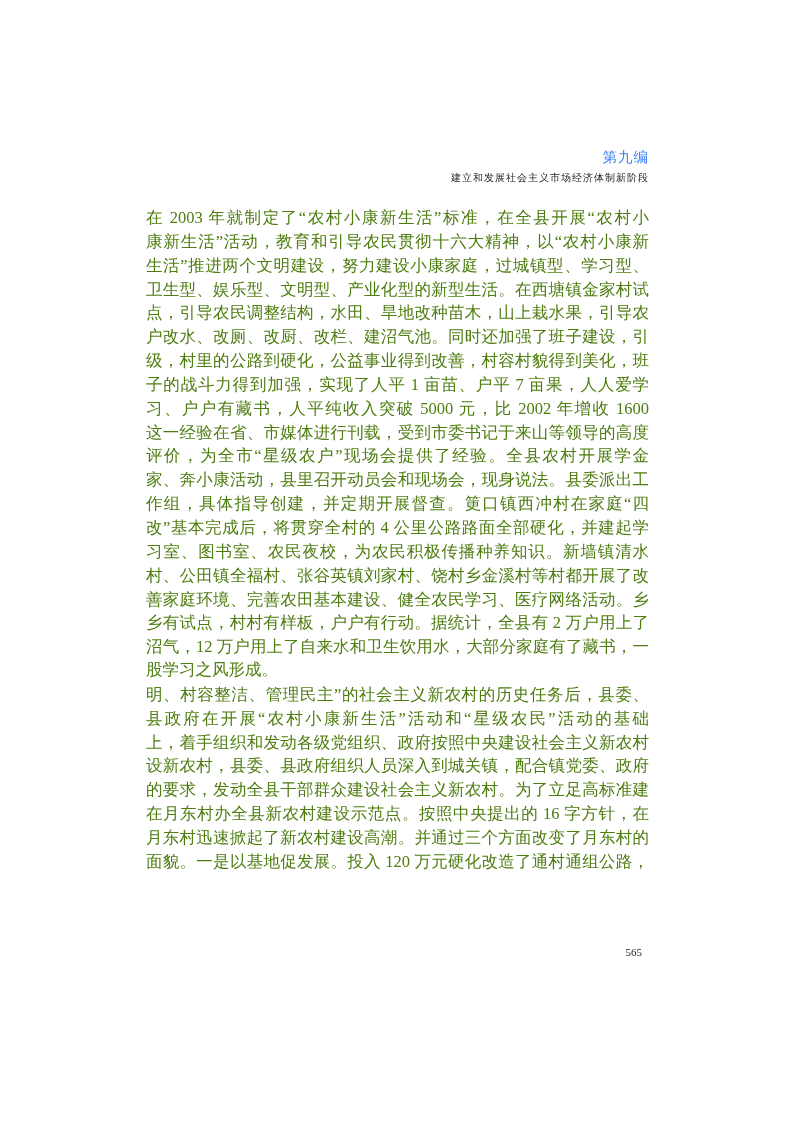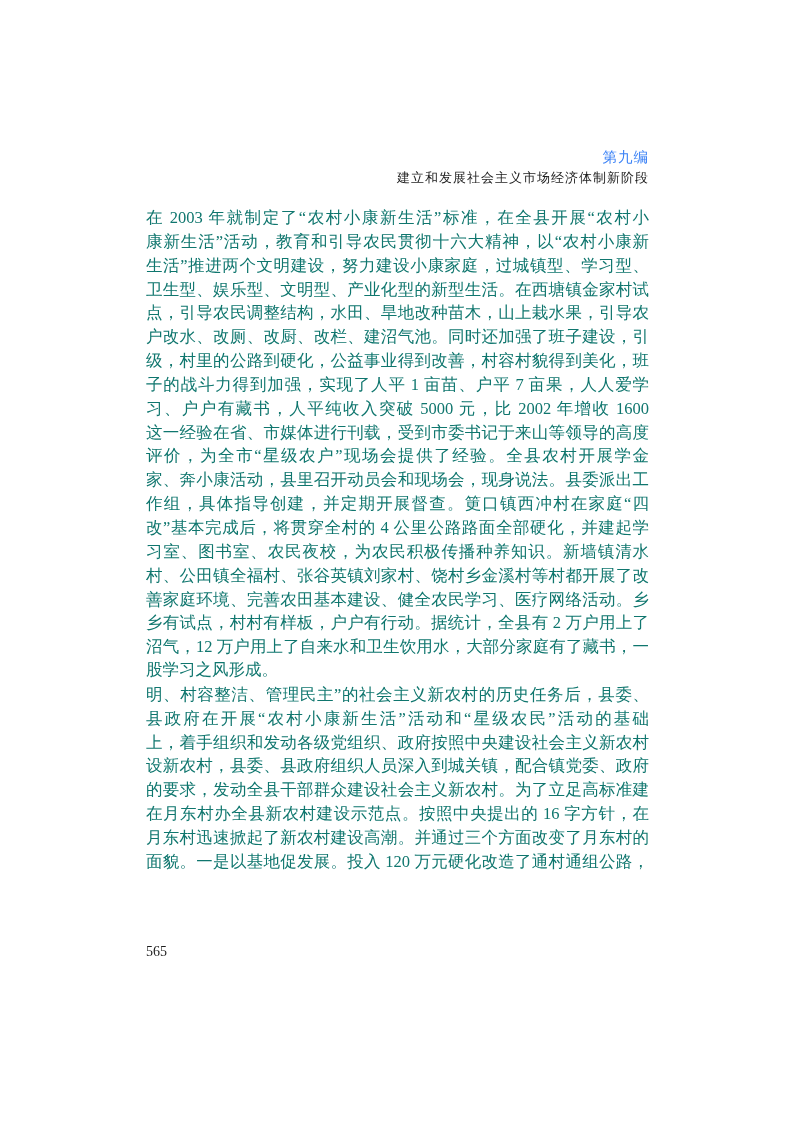--- a/index.html
+++ b/index.html
@@ -24,32 +24,32 @@
     width: 503px;
     text-align: right;
   }
   .part-label {
     font-size: 14.5px;
     line-height: 20px;
     letter-spacing: 1px;
     color: #3b82f6;
   }
   .chapter-title {
-    font-size: 13px;
+    font-size: 10px;
     line-height: 22px;
     letter-spacing: 1px;
     color: #1c1c1c;
   }
   .body-text {
     position: absolute;
     top: 206px;
     left: 146px;
     width: 503px;
     font-size: 16.5px;
-    color: #0f766e;
+    color: #4d7c0f;
   }
   .line {
     height: 23.85px;
     line-height: 23.85px;
     text-align: justify;
     text-align-last: justify;
     overflow: hidden;
     white-space: normal;
   }
   .line.flush-last {
@@ -57,21 +57,22 @@
     font-family: Liberation Mono, monospace;
   }
   .line.indent {
     text-indent: 2em;
   }
   .page-number {
     position: absolute;
     top: 941px;
     left: 146px;
     width: 496px;
-    font-size: 14px;
+    text-align: right;
+    font-size: 11px;
     line-height: 22px;
     color: #1c1c1c;
   }
 </style>
 </head>
 <body>
 
 <div class="page">
 
   <header class="page-header">

